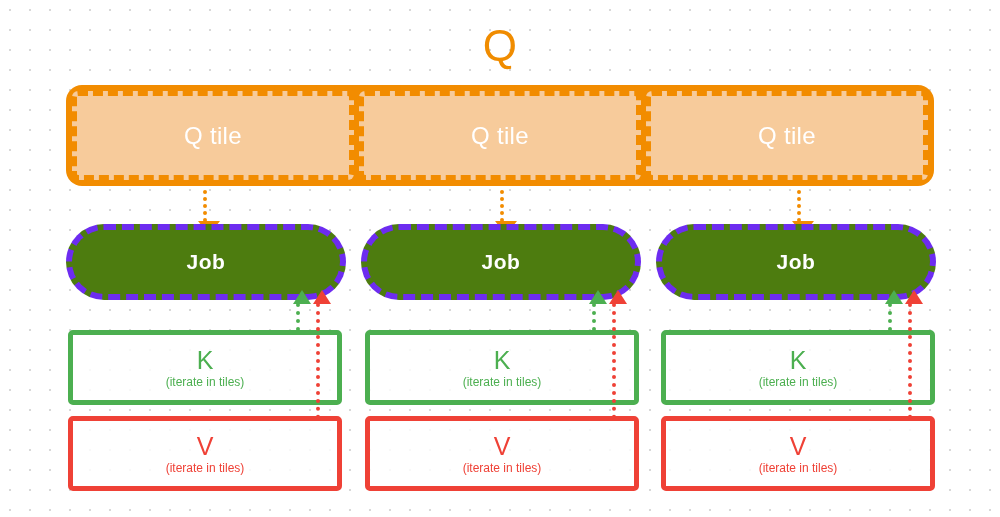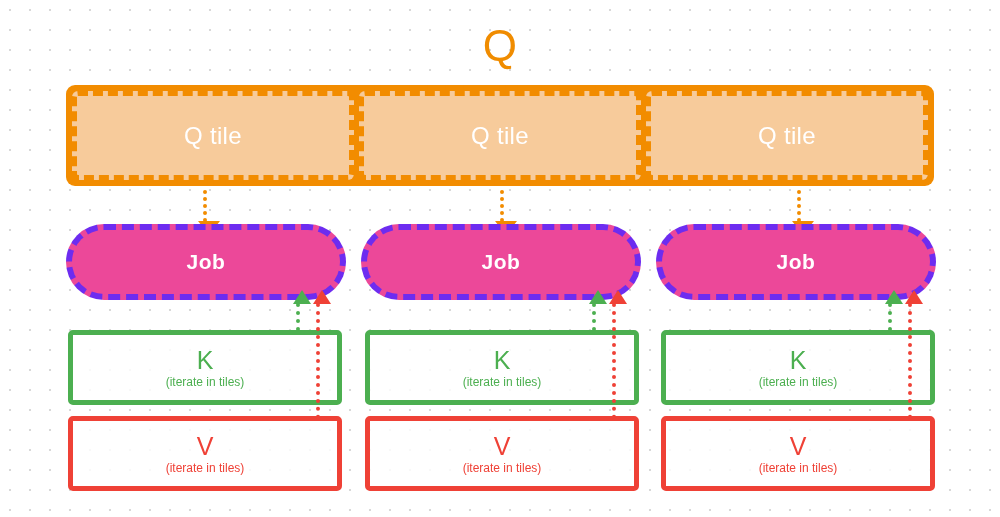--- a/index.html
+++ b/index.html
@@ -42,21 +42,21 @@
 
   
   #q-band {
     position: absolute;
     left: 66px;
     top: 85px;
     width: 868px;
     height: 101px;
     box-sizing: border-box;
     border: 6px dashed #f28c00;
-    border-radius: 9px;
+    border-radius: 16px;
     background: #f28c00;
   }
   #q-band-inner {
     position: absolute;
     inset: 0;
     display: flex;
     flex-direction: row;
     align-items: stretch;
     justify-content: space-between;
     padding: 0;
@@ -102,21 +102,21 @@
   }
 
   
   .job {
     position: absolute;
     top: 224px;
     height: 76px;
     box-sizing: border-box;
     border: 6px dashed #6d2cf0;
     border-radius: 40px;
-    background: #ec4899;
+    background: #4d7c0f;
     display: flex;
     align-items: center;
     justify-content: center;
   }
   .job .job-label {
     color: #ffffff;
     font-size: 21px;
     font-weight: bold;
     letter-spacing: 0.5px;
   }

